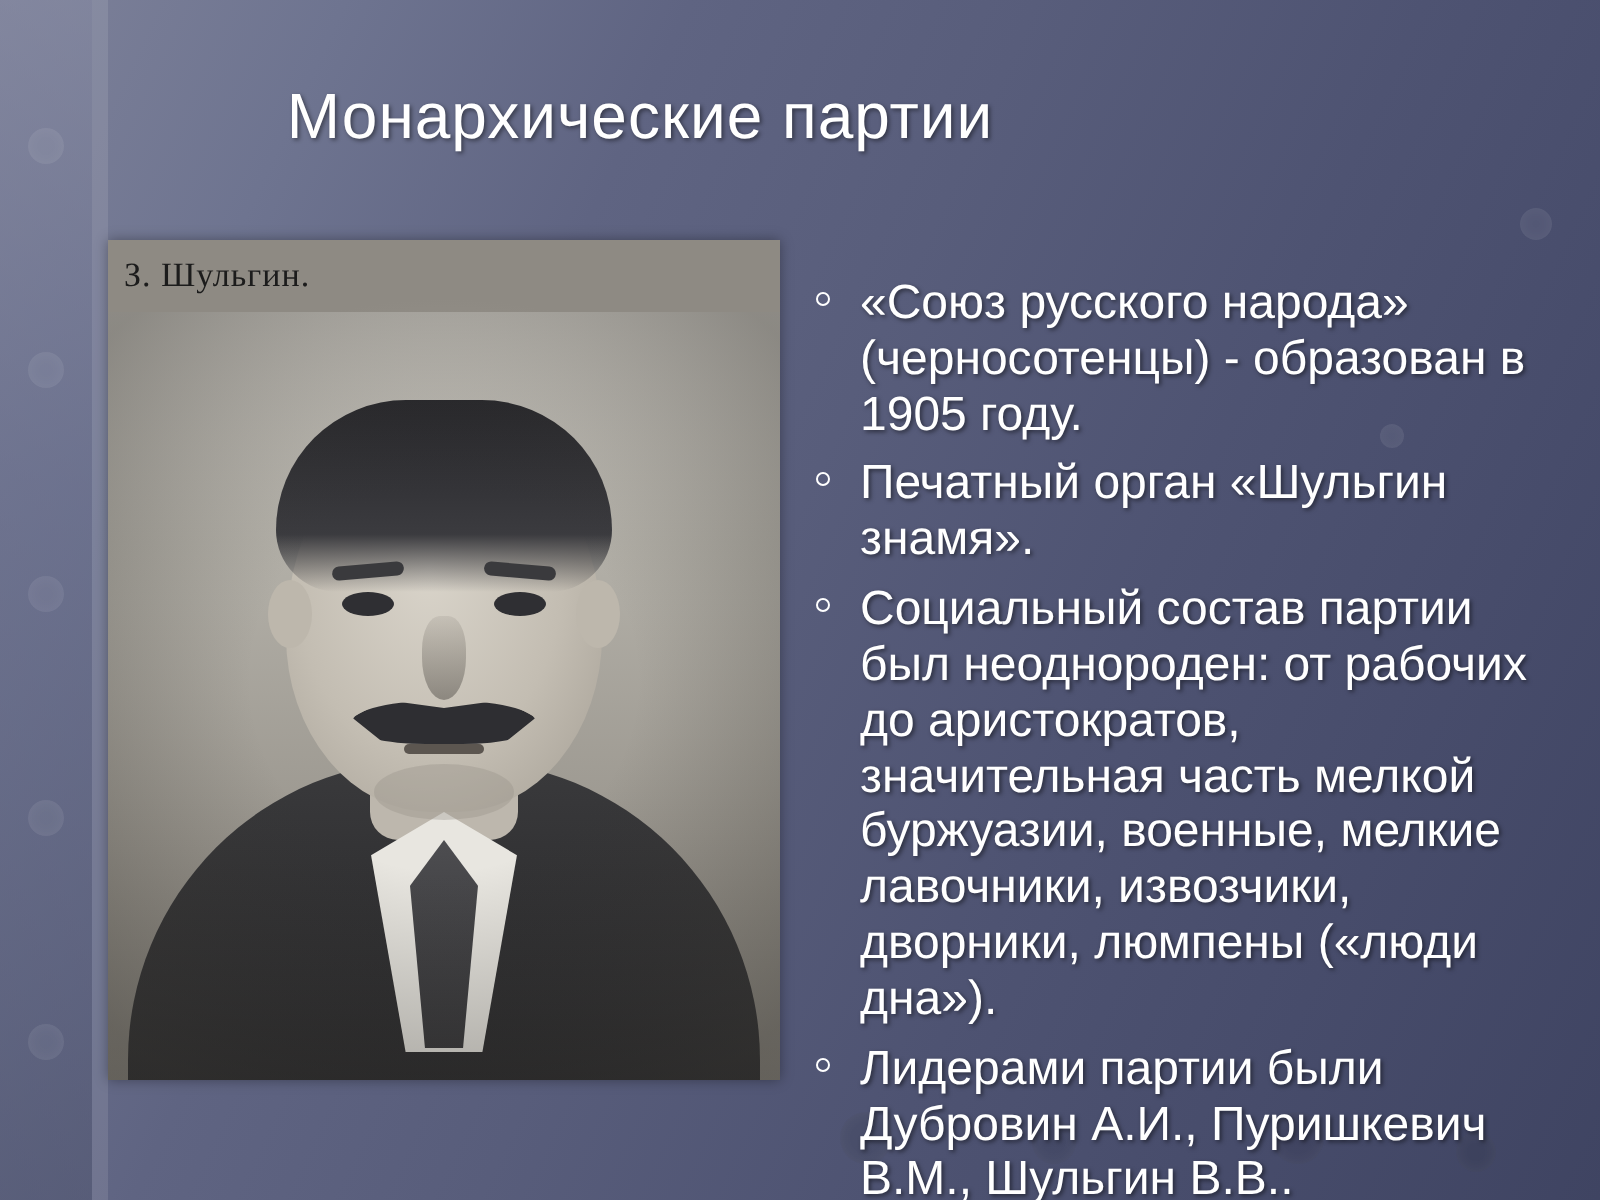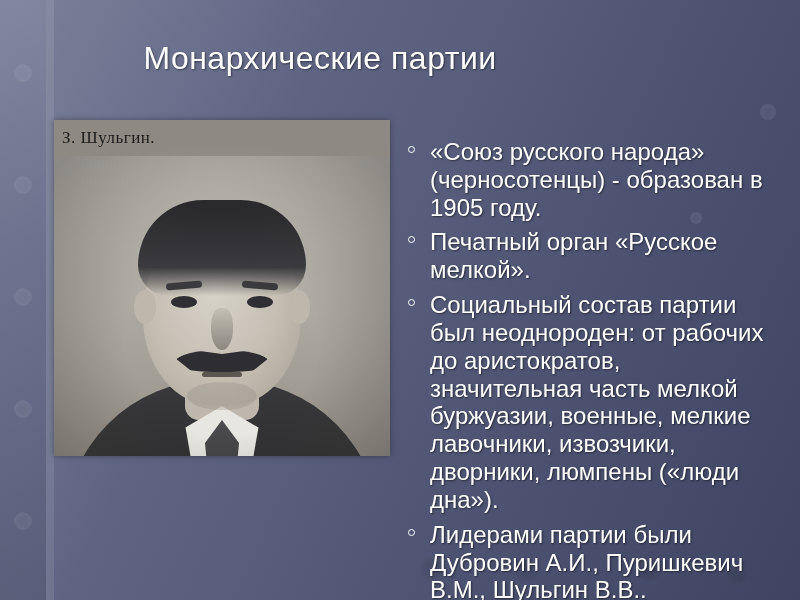--- a/index.html
+++ b/index.html
@@ -64,21 +64,21 @@
     letter-spacing: 0.5px;
     text-shadow: 1px 1px 2px rgba(0,0,0,0.45);
   }
 
   
   .photo-frame {
     position: absolute;
     left: 54px;
     top: 120px;
     width: 336px;
-    height: 336px;
+    height: 420px;
     background: #d9d7d0;
     box-shadow: 0 0 6px rgba(0,0,0,0.35);
     overflow: hidden;
   }
   .photo-inner {
     position: absolute;
     inset: 0;
     background:
       radial-gradient(ellipse 70% 55% at 50% 62%, #b9b5ad 0%, #a9a59d 45%, #8e8a83 100%);
   }
@@ -328,21 +328,21 @@
     </div>
   </div>
 
   <div class="bullets">
     <div class="bullet">
       <span class="marker"></span>
       <span>«Союз русского народа» (черносотенцы) - образован в 1905 году.</span>
     </div>
     <div class="bullet">
       <span class="marker"></span>
-      <span> Печатный орган «Русское мелкой».</span>
+      <span> Печатный орган «Шульгин знамя».</span>
     </div>
     <div class="bullet">
       <span class="marker"></span>
       <span>Социальный состав партии был неоднороден: от рабочих до аристократов, значительная часть мелкой буржуазии,  военные, мелкие лавочники,  извозчики, дворники, люмпены («люди дна»).</span>
     </div>
     <div class="bullet">
       <span class="marker"></span>
       <span>Лидерами партии были Дубровин А.И., Пуришкевич В.М., Шульгин В.В..</span>
     </div>
   </div>

